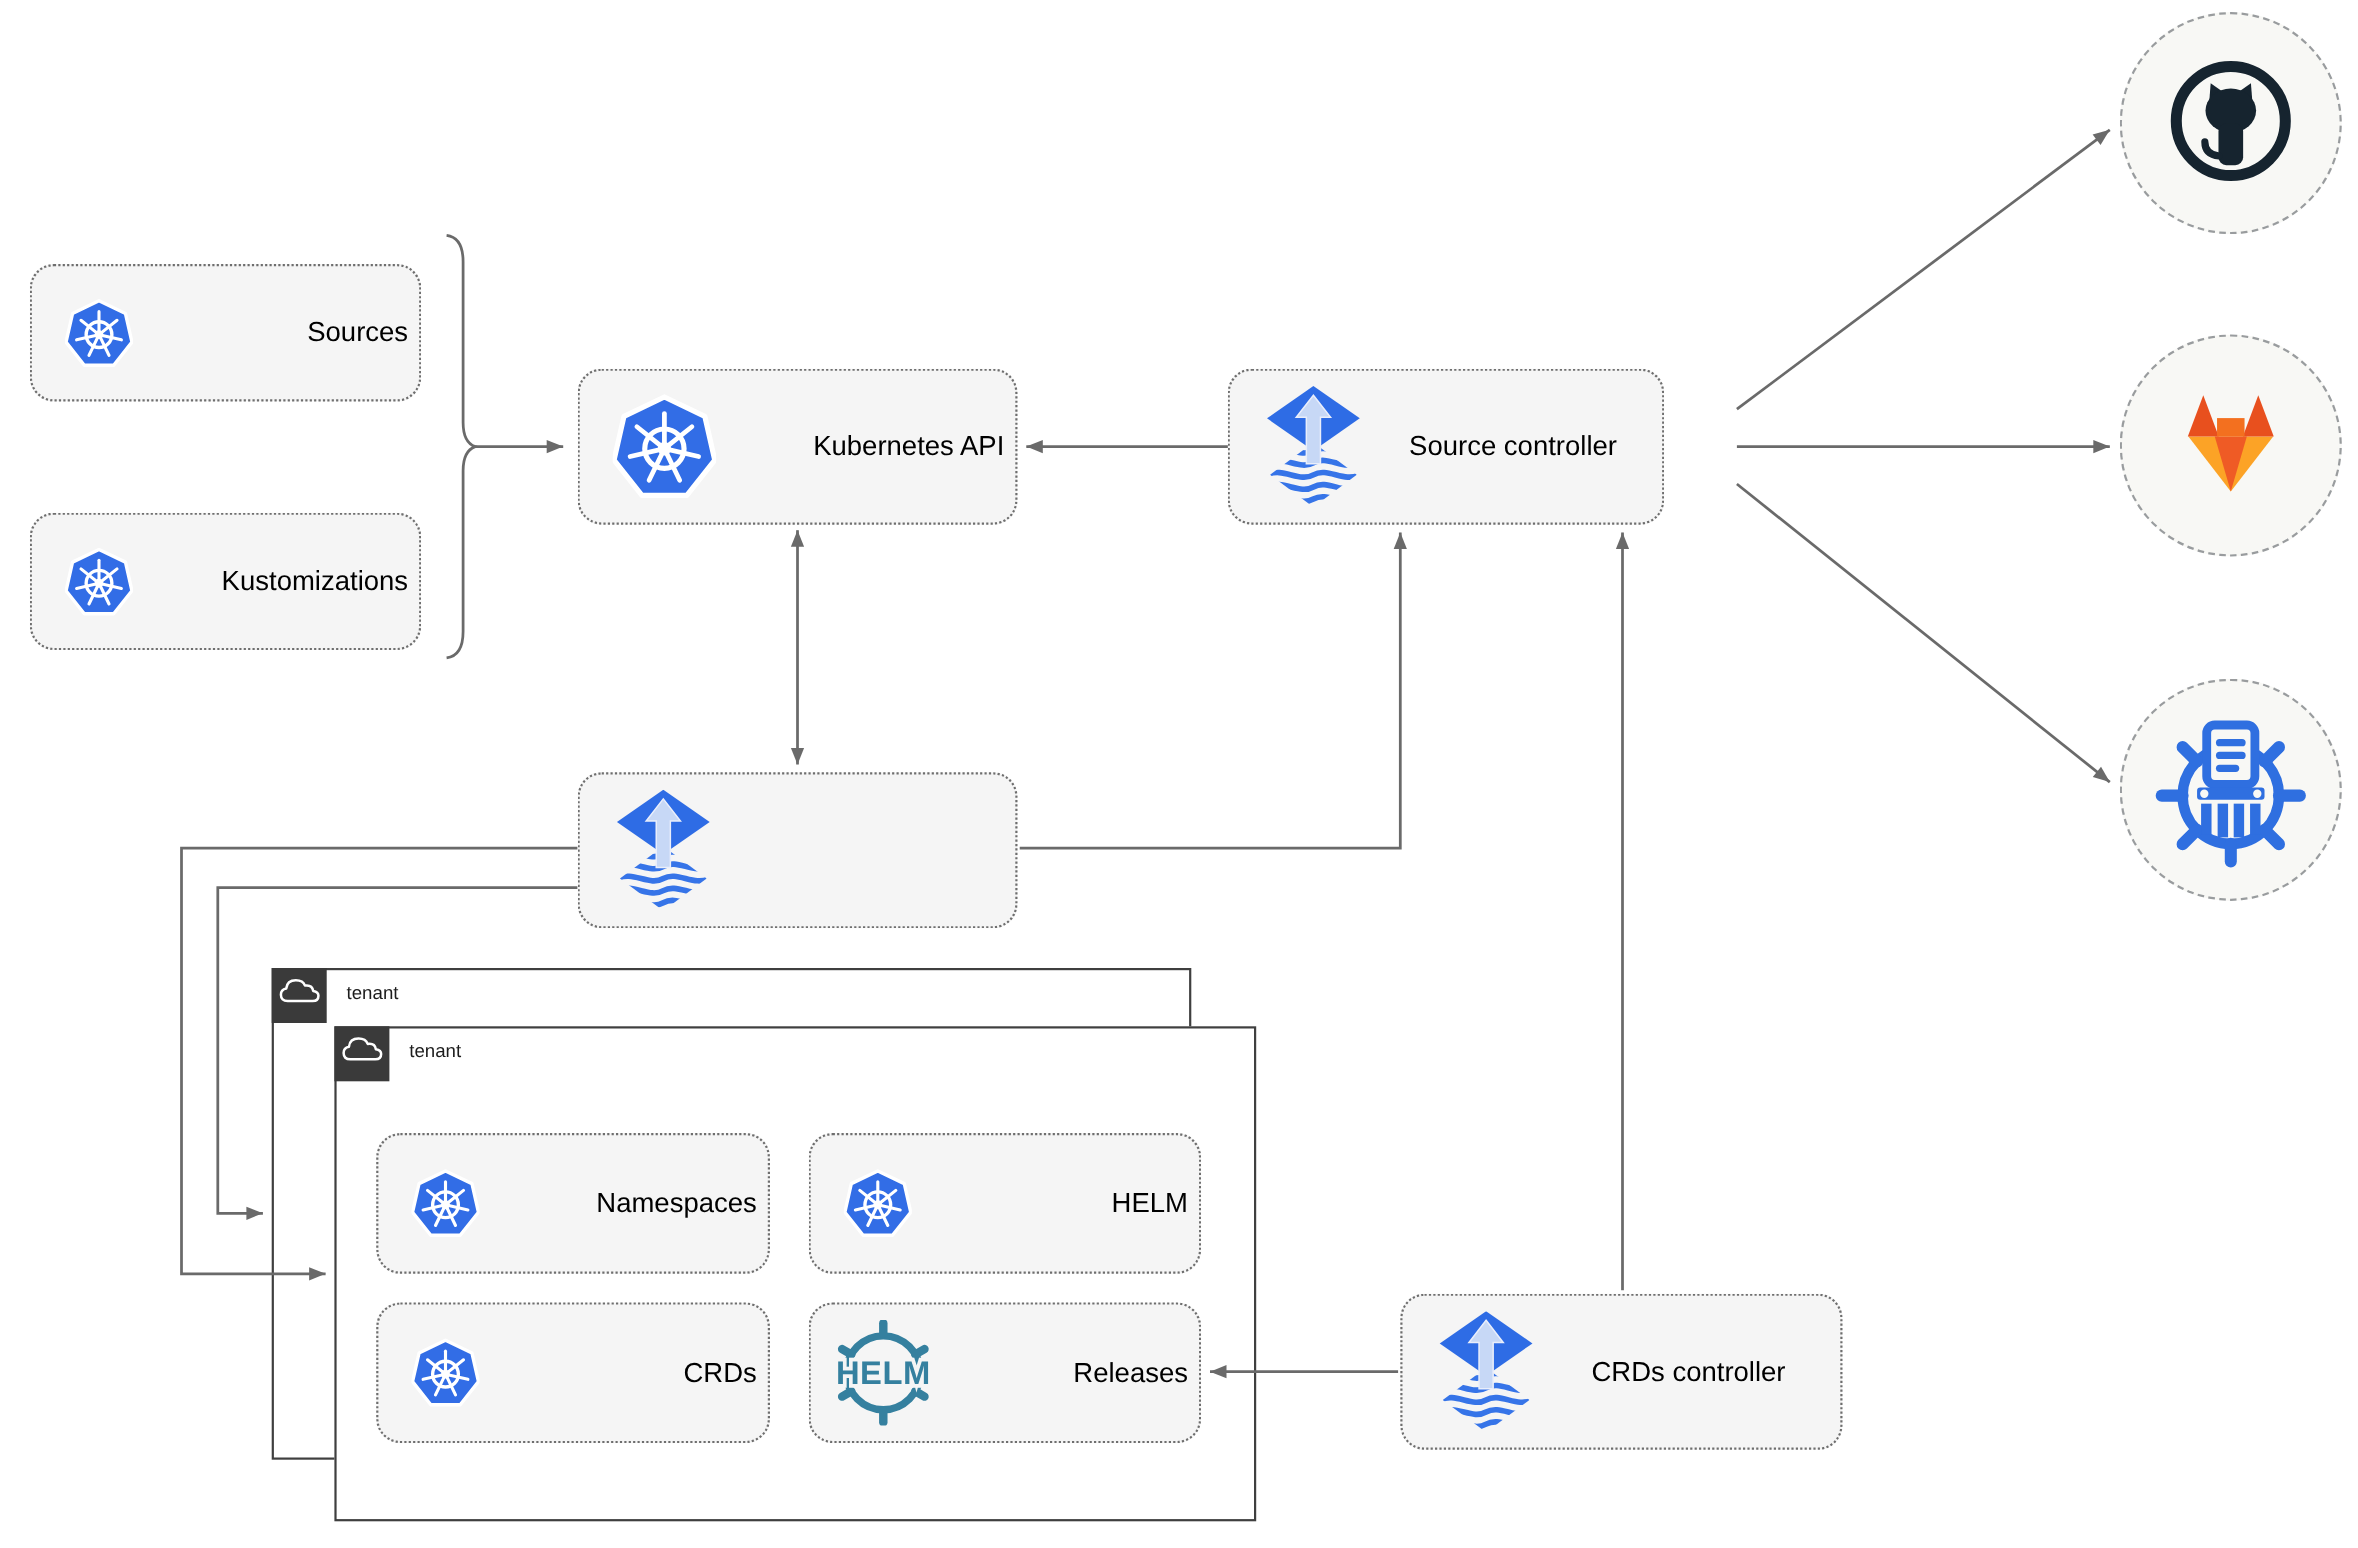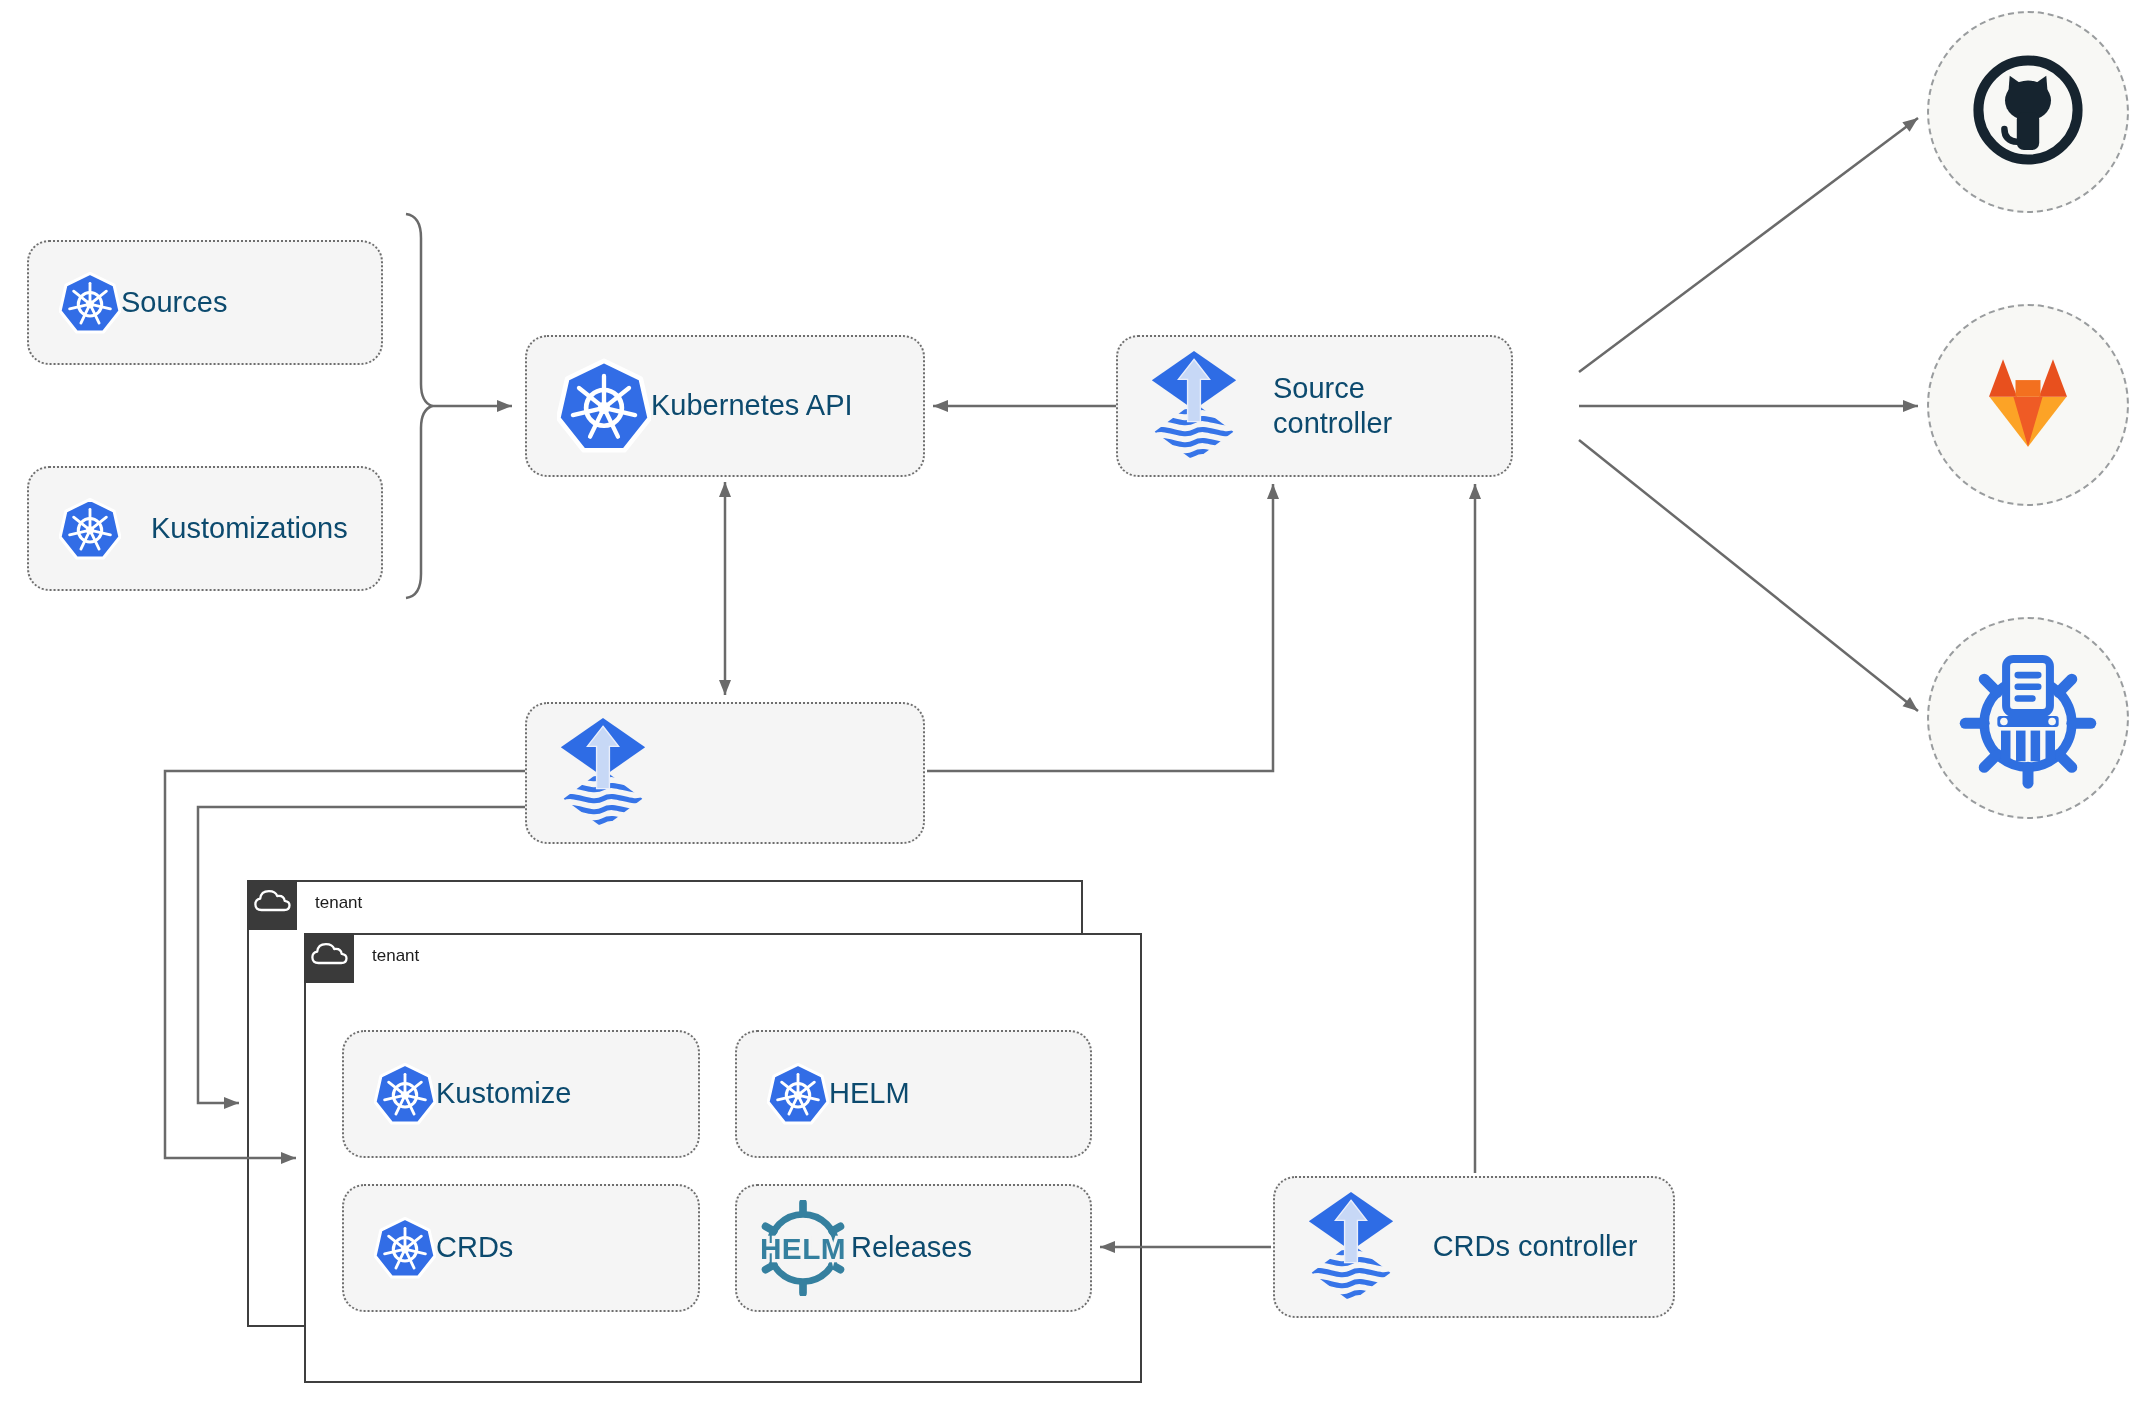--- a/index.html
+++ b/index.html
@@ -4,21 +4,21 @@
 <style>
   html,body{margin:0;padding:0;background:#ffffff;}
   body{position:relative;width:2144px;height:1407px;overflow:hidden;
        font-family:"Liberation Sans",sans-serif;}
 
   
   .node{position:absolute;box-sizing:border-box;background:#f5f5f5;
         border:2px dotted #6e6e6e;border-radius:22px;
         display:flex;align-items:center;z-index:4;}
   .node .icon{flex:0 0 auto;margin-left:30px;display:flex;align-items:center;}
-  .node .lbl{flex:1;text-align:left;font-size:29px;color:#0c4a6e;
+  .node .lbl{flex:1;text-align:right;font-size:25px;color:#000000;
              line-height:1.22;padding-right:10px;}
   .node .lbl.wrap{padding:0;margin:0 auto;max-width:205px;flex:none;}
   .node .lblwrapbox{flex:1;display:flex;justify-content:center;}
 
   
   .tenant{position:absolute;box-sizing:border-box;background:#ffffff;
           border:2px solid #3f3f3f;}
   .tenant .thead{position:absolute;top:-2px;left:-2px;width:50px;height:50px;
           background:#3a3a3a;display:flex;align-items:center;justify-content:center;}
   .tenant .tlabel{position:absolute;left:66px;top:11px;font-size:17px;color:#1c1c1c;}
@@ -234,21 +234,21 @@
       <div class="lbl wrap">CRDs controller</div>
     </div>
 </div>
 
 <div class="node" style="left:342px;top:1030px;width:358px;height:128px;">
   <span class="icon">
     <svg width="62" height="64" viewBox="0 0 100 104">
         <use href="#k8s"></use>
       </svg>
     </span>
-  <div class="lbl">Kustomize</div>
+  <div class="lbl">Namespaces</div>
 </div>
 
 <div class="node" style="left:735px;top:1030px;width:357px;height:128px;">
   <span class="icon">
     <svg width="62" height="64" viewBox="0 0 100 104">
         <use href="#k8s"></use>
       </svg>
     </span>
   <div class="lbl">HELM</div>
 </div>

